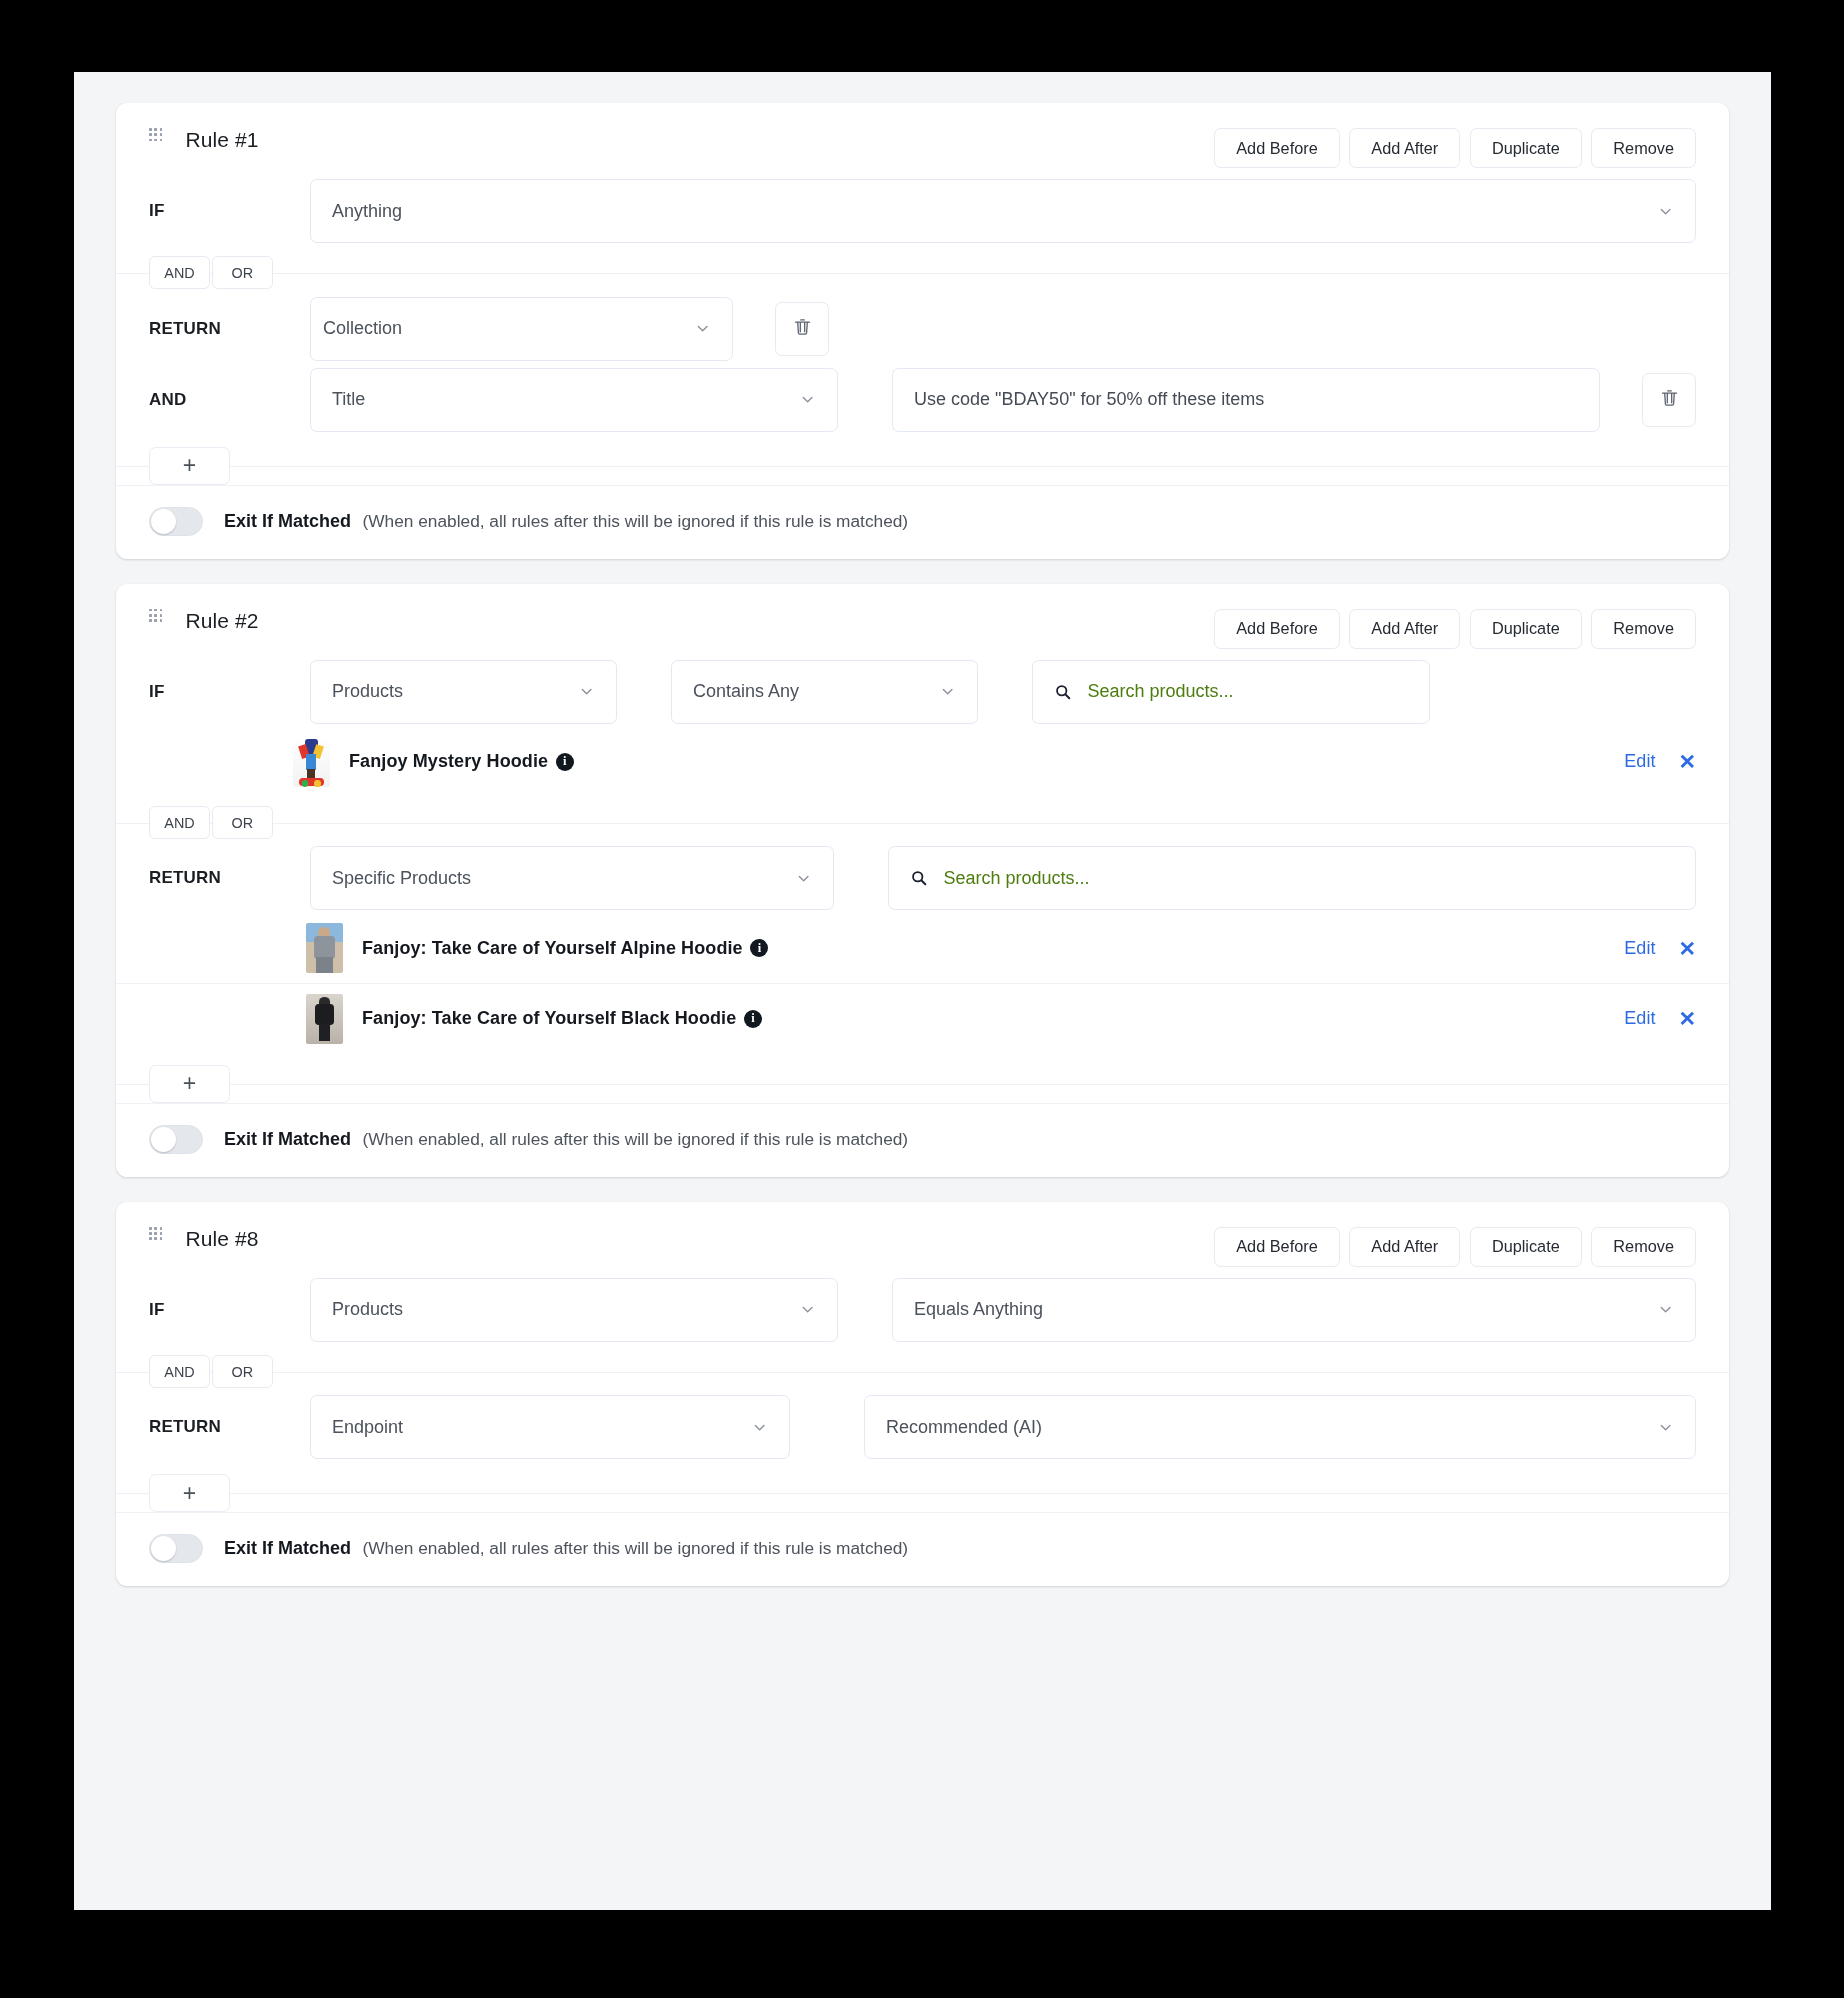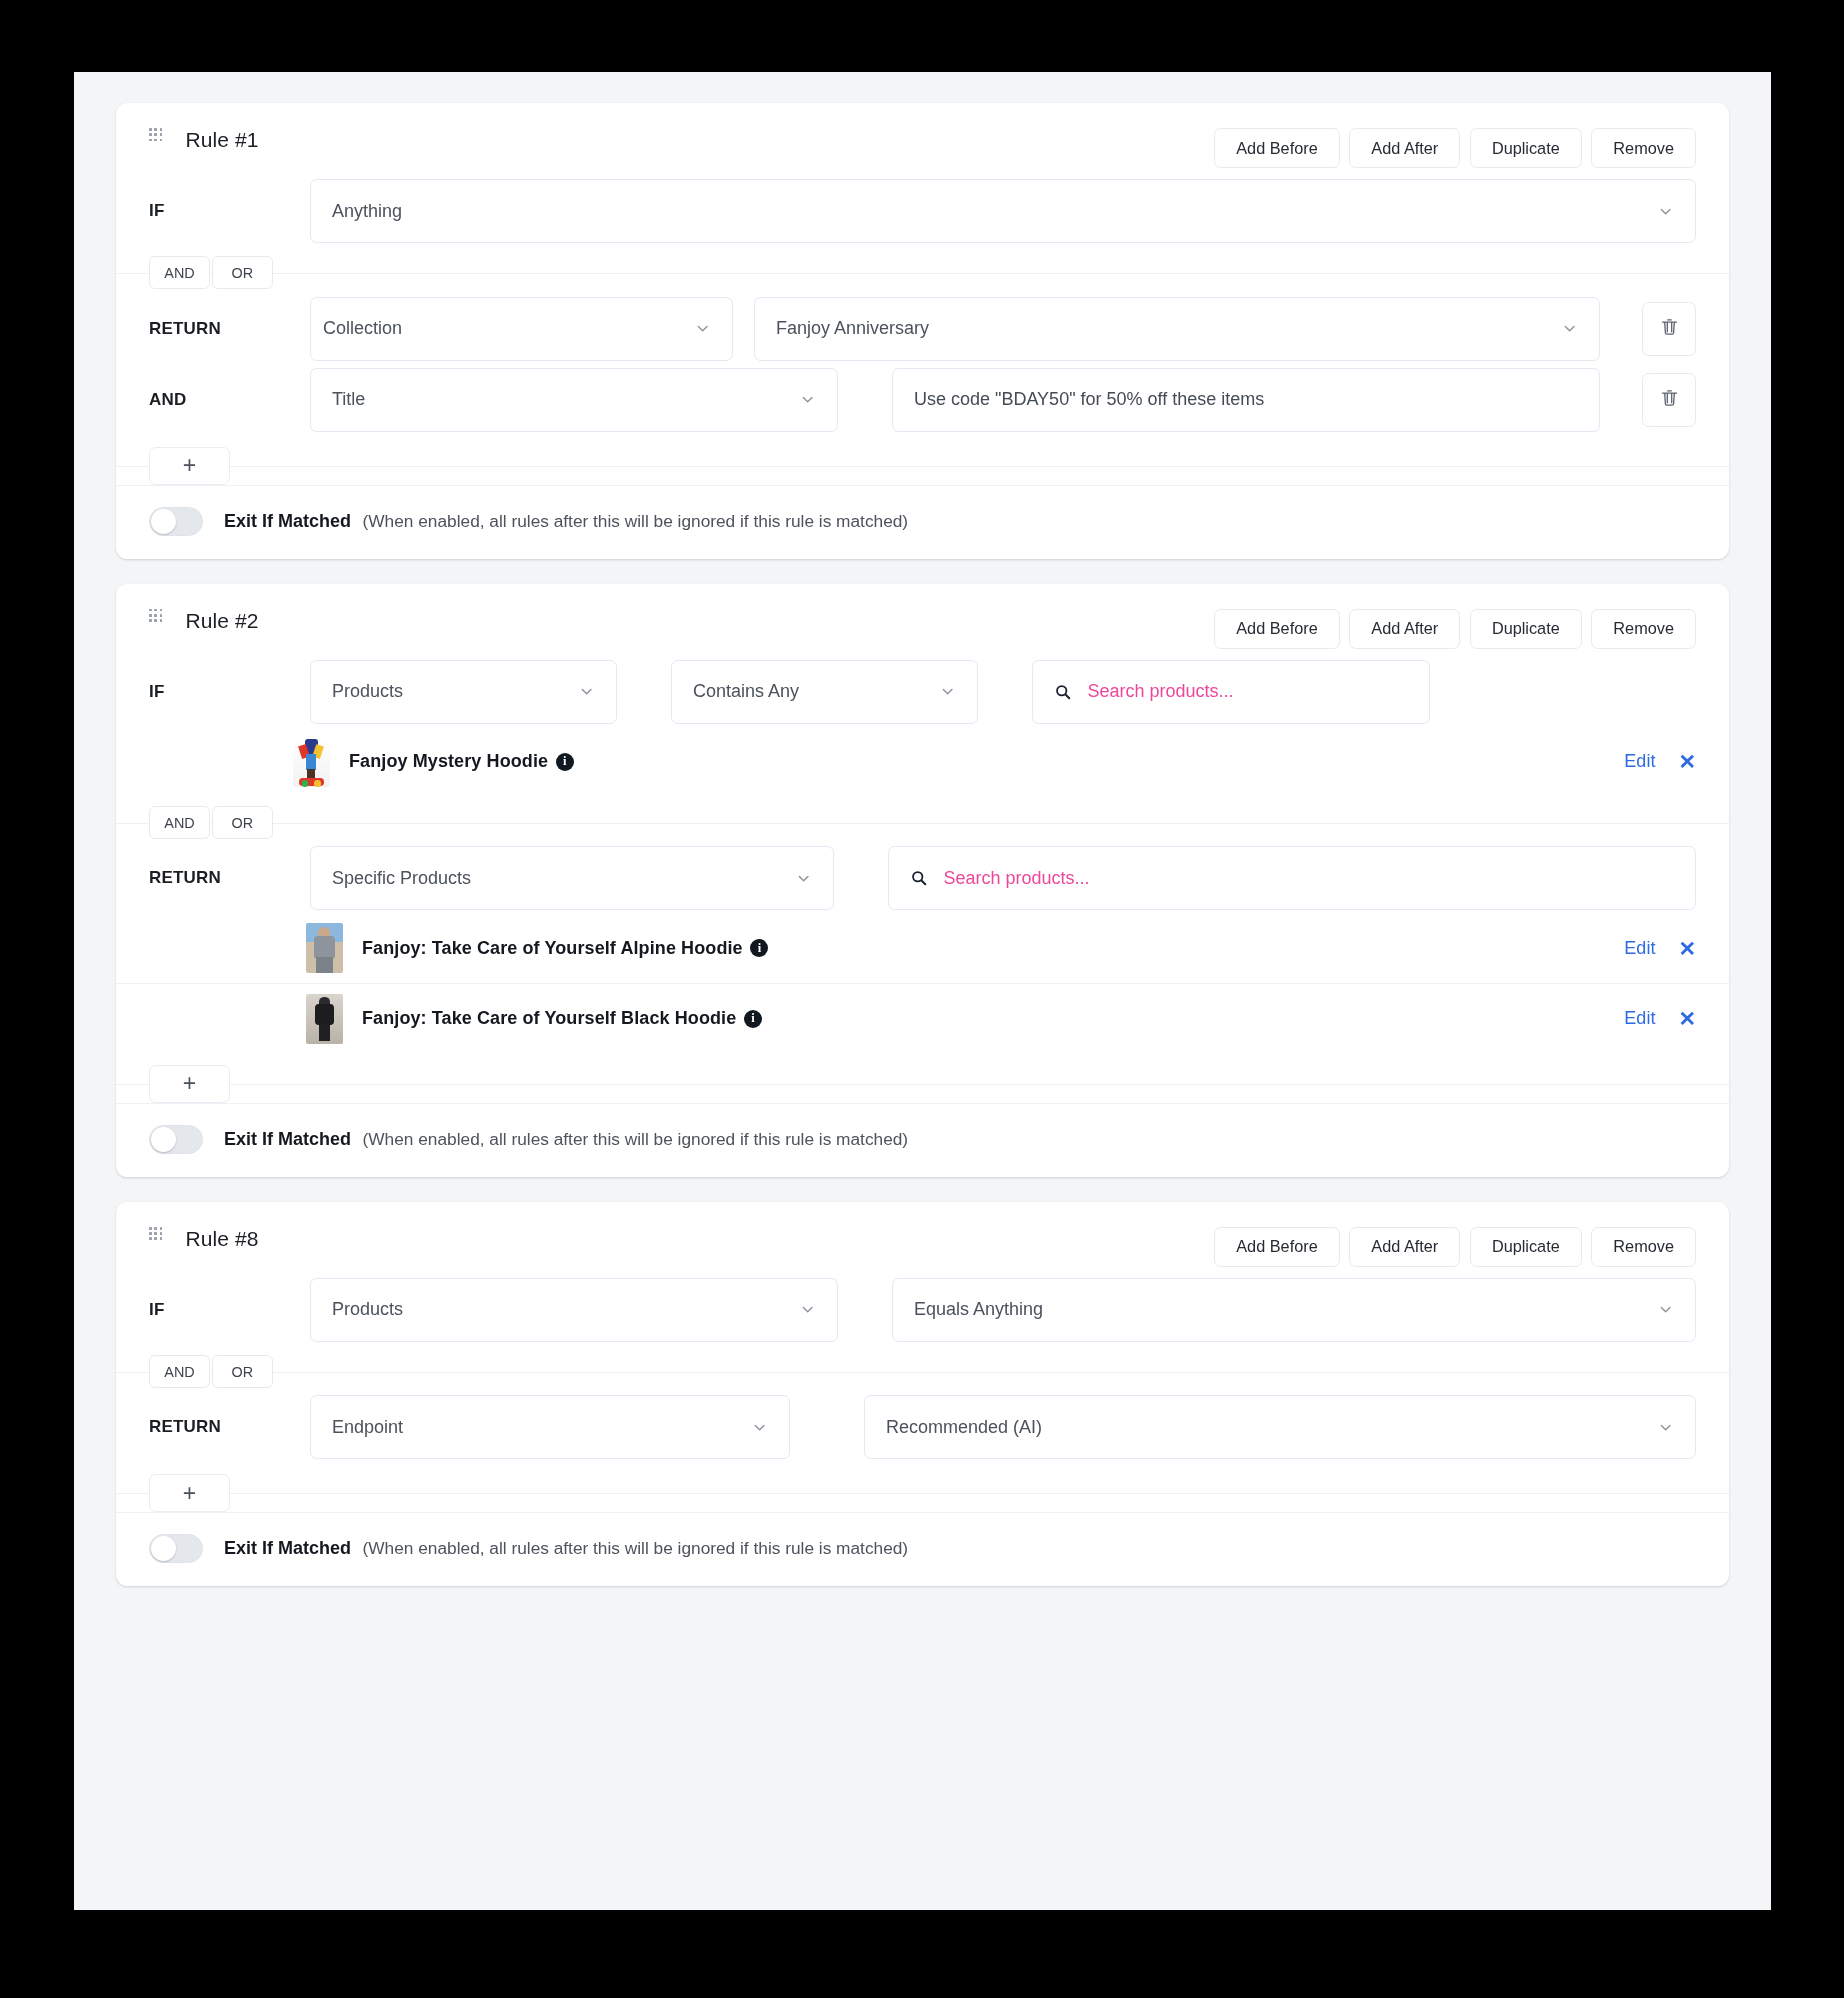--- a/index.html
+++ b/index.html
@@ -140,21 +140,21 @@
     align-items: center;
   }
 
   .ctl .search-ico {
     flex: 0 0 auto;
     margin-right: 15.4px;
     display: flex;
     align-items: center;
     color: #1a2030;
   }
-  .ctl .ph { color: #ec4899; }
+  .ctl .ph { color: #4d7c0f; }
 
   .icon-btn {
     width: 54px;
     height: 54px;
     border: 1px solid #e7eaf0;
     border-radius: 6.7px;
     background: #fff;
     display: flex;
     align-items: center;
     justify-content: center;
@@ -378,28 +378,20 @@
           <button class="andor-btn">AND</button>
           <button class="andor-btn">OR</button>
         </div>
       </div>
 
       <div class="cond-row">
         <div class="cond-label">RETURN</div>
         <div class="fields">
           <div class="ctl" style="flex:0 0 423px;padding-left:12px;">
             <span>Collection</span>
-            <span class="chev">
-              <svg width="17.3" height="17.3" viewBox="0 0 20 20" fill="none">
-                  <path d="M5 7.5l5 5 5-5" stroke="currentColor" stroke-width="1.6" stroke-linecap="round" stroke-linejoin="round"></path>
-                </svg>
-            </span>
-          </div>
-          <div class="ctl" style="flex:1 1 auto;">
-            <span>Fanjoy Anniversary</span>
             <span class="chev">
               <svg width="17.3" height="17.3" viewBox="0 0 20 20" fill="none">
                   <path d="M5 7.5l5 5 5-5" stroke="currentColor" stroke-width="1.6" stroke-linecap="round" stroke-linejoin="round"></path>
                 </svg>
             </span>
           </div>
           <div class="icon-btn" style="margin-left:21px;">
             <span>
               <svg width="21" height="21" viewBox="0 0 24 24" fill="none">
                   <path d="M4 7h16M10 4.5h4M9.5 7v11M14.5 7v11M6.5 7l.8 12.2A1.6 1.6 0 0 0 8.9 20.7h6.2a1.6 1.6 0 0 0 1.6-1.5L17.5 7" stroke="currentColor" stroke-width="1.5" stroke-linecap="round" stroke-linejoin="round"></path>

